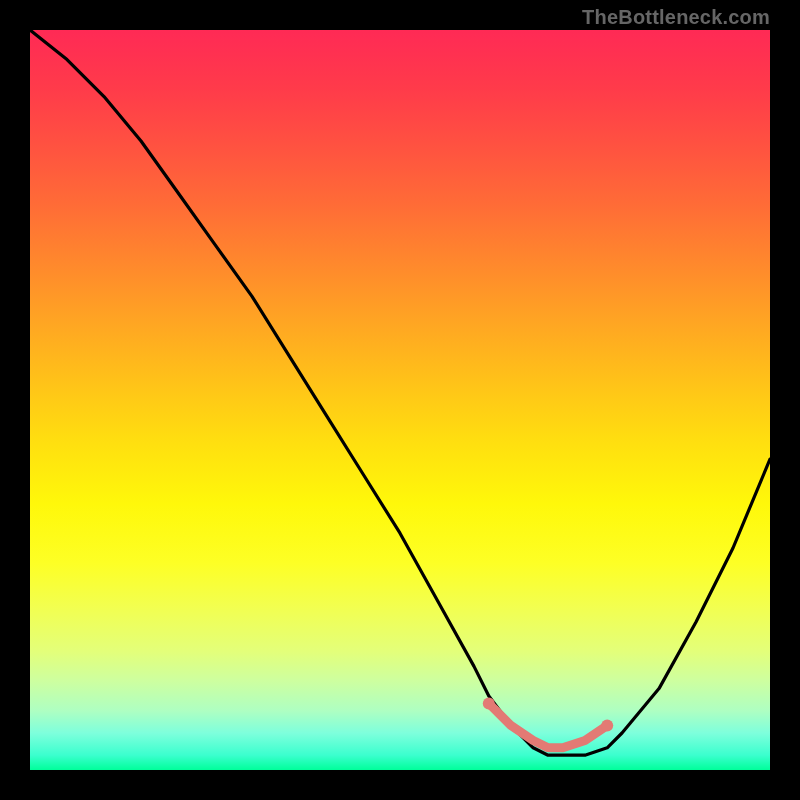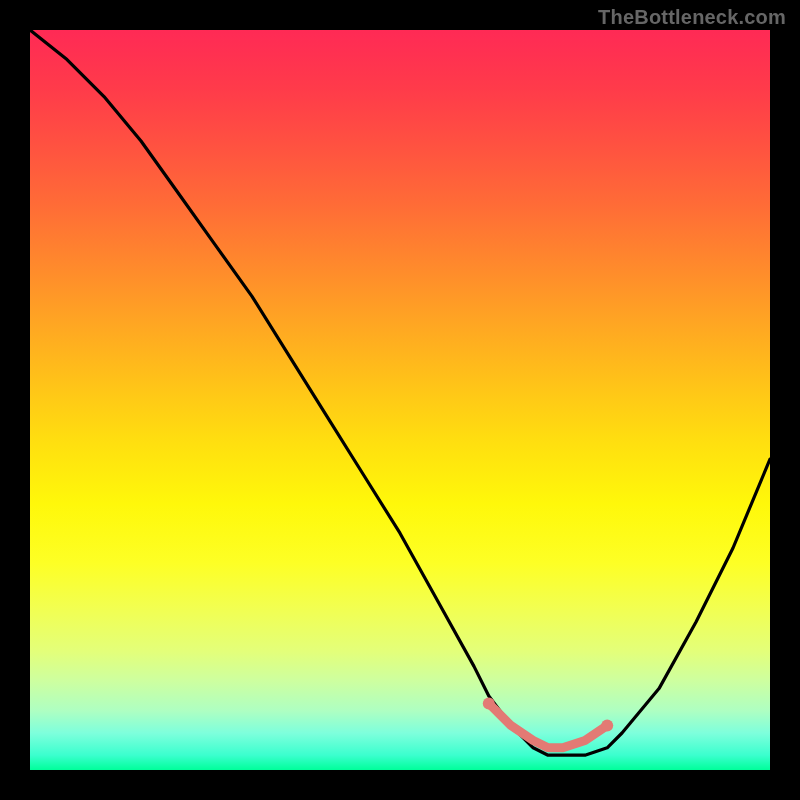--- a/index.html
+++ b/index.html
@@ -12,21 +12,21 @@
     overflow: hidden;
   }
   .wrap {
     position: relative;
     width: 800px;
     height: 800px;
   }
   .watermark {
     position: absolute;
     top: 6px;
-    right: 14px;
+    right: 30px;
     font-size: 20px;
     font-weight: 600;
     color: #666666;
     letter-spacing: 0.2px;
   }
   .plot {
     position: absolute;
     left: 30px;
     top: 30px;
     width: 740px;

